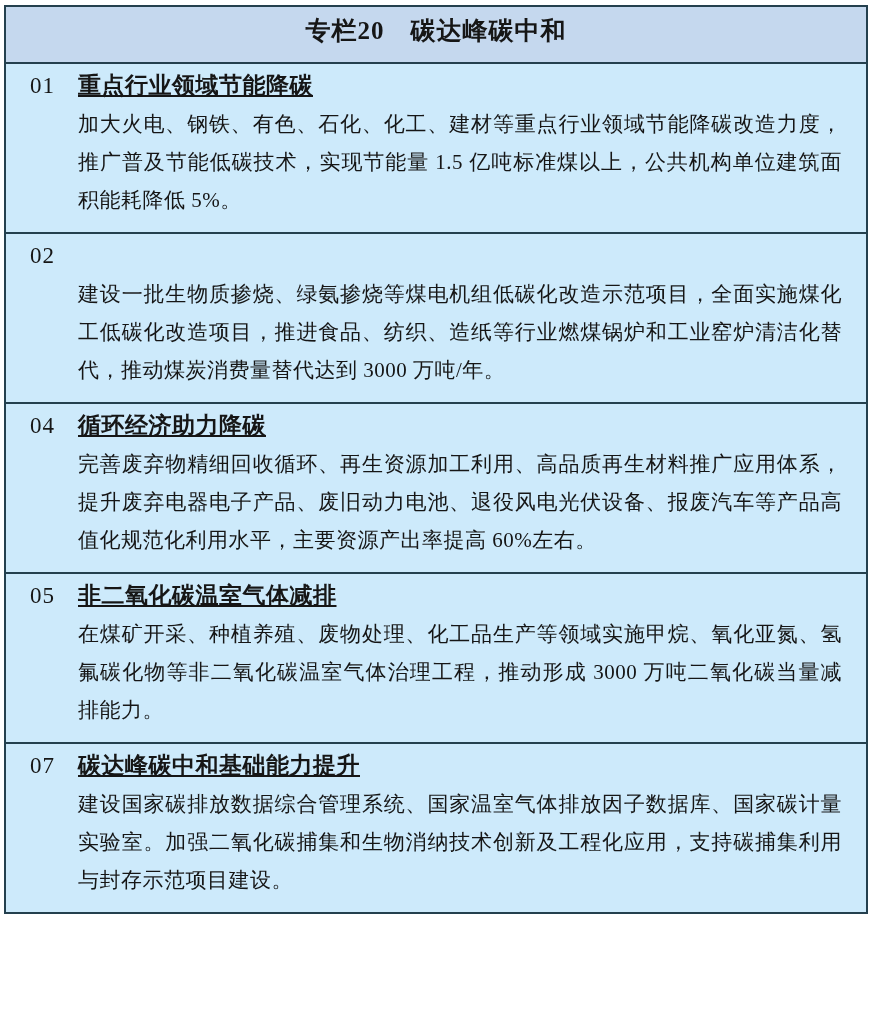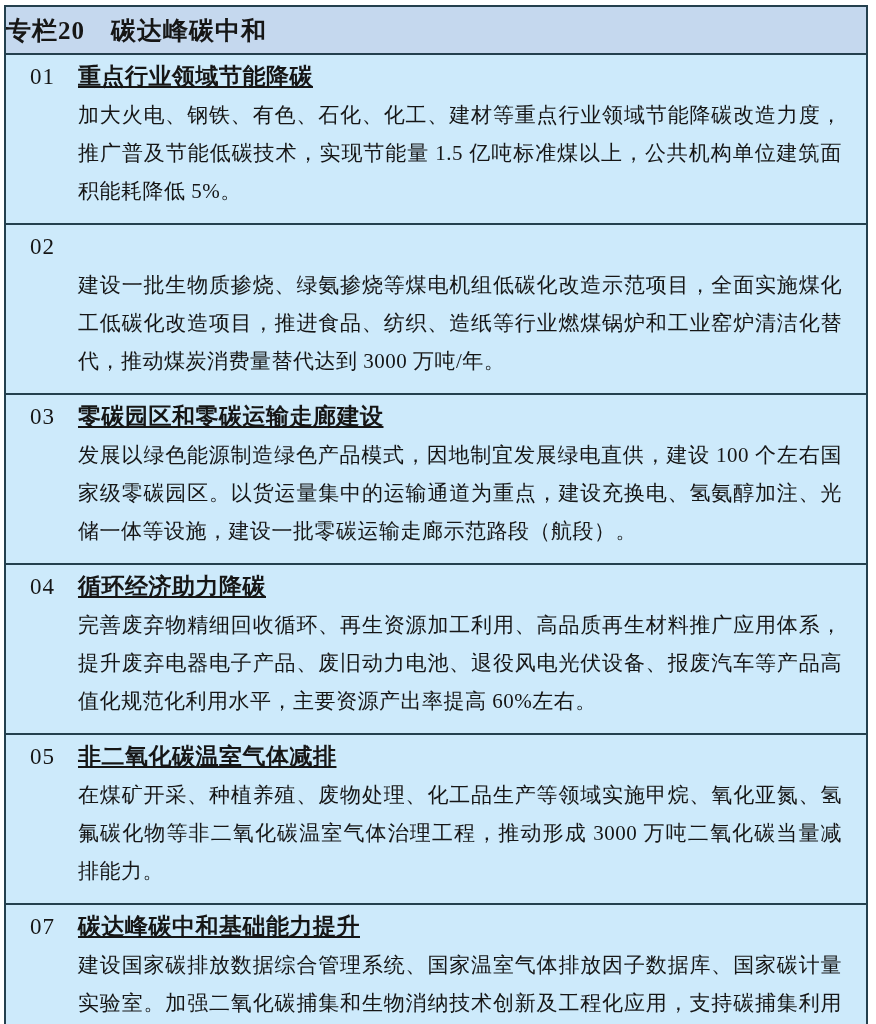--- a/index.html
+++ b/index.html
@@ -16,24 +16,25 @@
     position: absolute;
     left: 4px;
     top: 5px;
     width: 864px;
     border: 2px solid #24404e;
     box-sizing: border-box;
   }
   .panel-header {
     background: #c5d8ee;
     border-bottom: 2px solid #24404e;
+    text-align: center;
     font-weight: bold;
     font-size: 25px;
     line-height: 27px;
-    padding: 10px 0 9px 0;
+    padding: 10px 0 18px 0;
     letter-spacing: 1px;
   }
   .section {
     background: #cdeafb;
     border-bottom: 2px solid #24404e;
     padding: 3px 24px 13px 24px;
   }
   .section:last-child {
     border-bottom: none;
   }
@@ -78,27 +79,20 @@
     <div class="section-body">加大火电、钢铁、有色、石化、化工、建材等重点行业领域节能降碳改造力度，推广普及节能低碳技术，实现节能量 1.5 亿吨标准煤以上，公共机构单位建筑面积能耗降低 5%。</div>
   </div>
 
   <div class="section">
     <div class="title-row">
       <span class="section-number">02</span>
     </div>
     <div class="section-body">建设一批生物质掺烧、绿氨掺烧等煤电机组低碳化改造示范项目，全面实施煤化工低碳化改造项目，推进食品、纺织、造纸等行业燃煤锅炉和工业窑炉清洁化替代，推动煤炭消费量替代达到 3000 万吨/年。</div>
   </div>
 
-  <div class="section">
-    <div class="title-row">
-      <span class="section-number">03</span>
-      <span class="section-title">零碳园区和零碳运输走廊建设</span>
-    </div>
-    <div class="section-body">发展以绿色能源制造绿色产品模式，因地制宜发展绿电直供，建设 100 个左右国家级零碳园区。以货运量集中的运输通道为重点，建设充换电、氢氨醇加注、光储一体等设施，建设一批零碳运输走廊示范路段（航段）。</div>
-  </div>
 
   <div class="section">
     <div class="title-row">
       <span class="section-number">04</span>
       <span class="section-title">循环经济助力降碳</span>
     </div>
     <div class="section-body">完善废弃物精细回收循环、再生资源加工利用、高品质再生材料推广应用体系，提升废弃电器电子产品、废旧动力电池、退役风电光伏设备、报废汽车等产品高值化规范化利用水平，主要资源产出率提高 60%左右。</div>
   </div>
 
   <div class="section">

